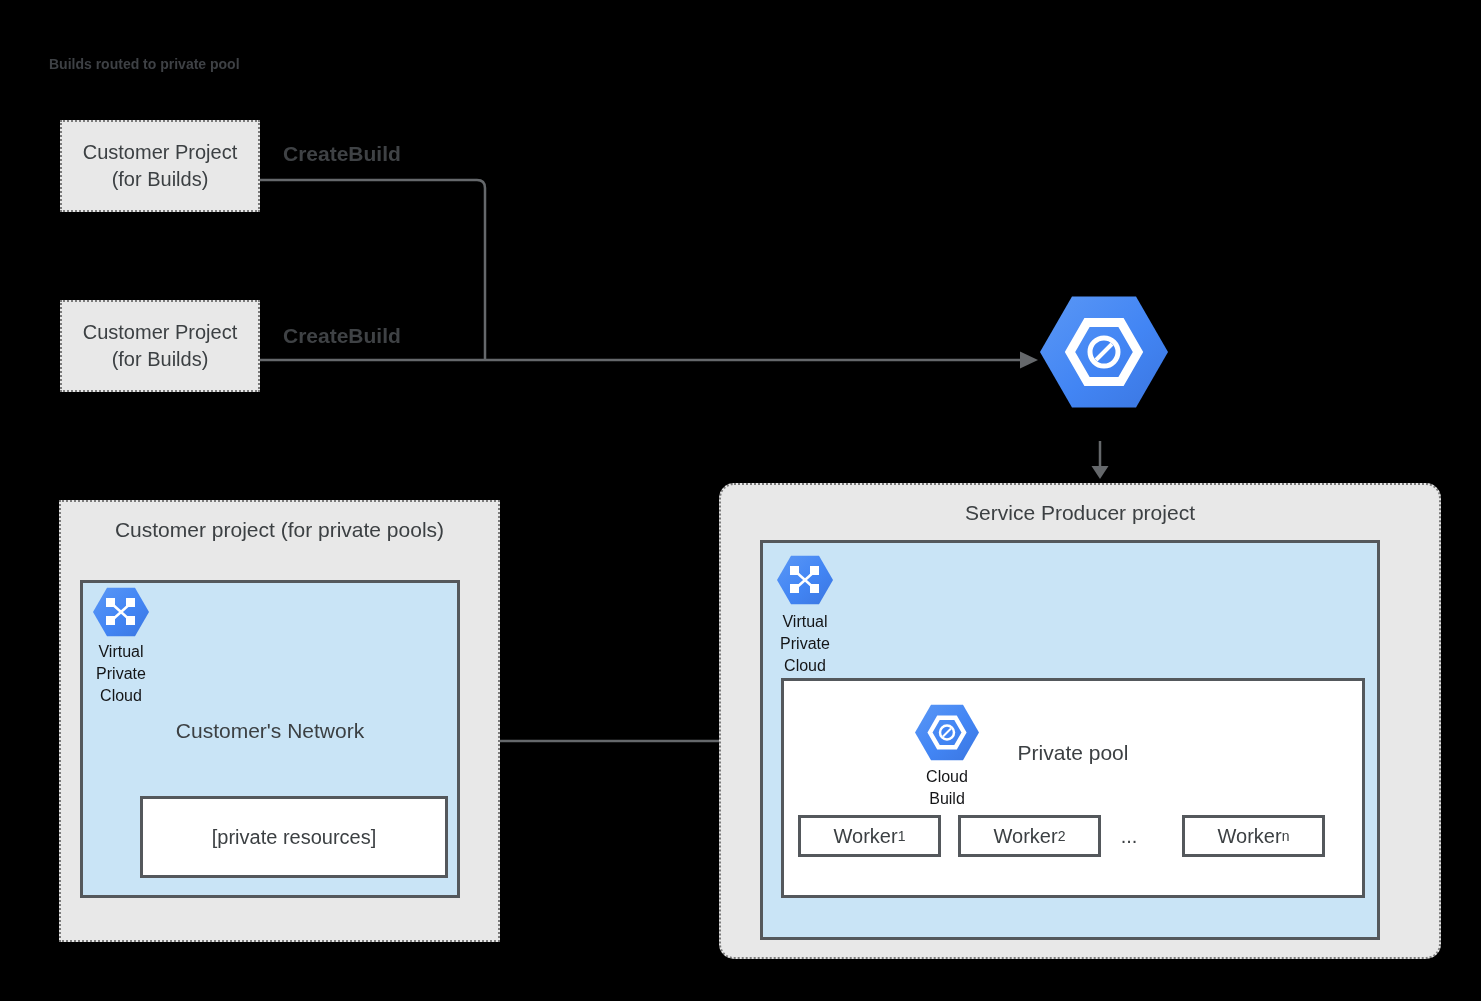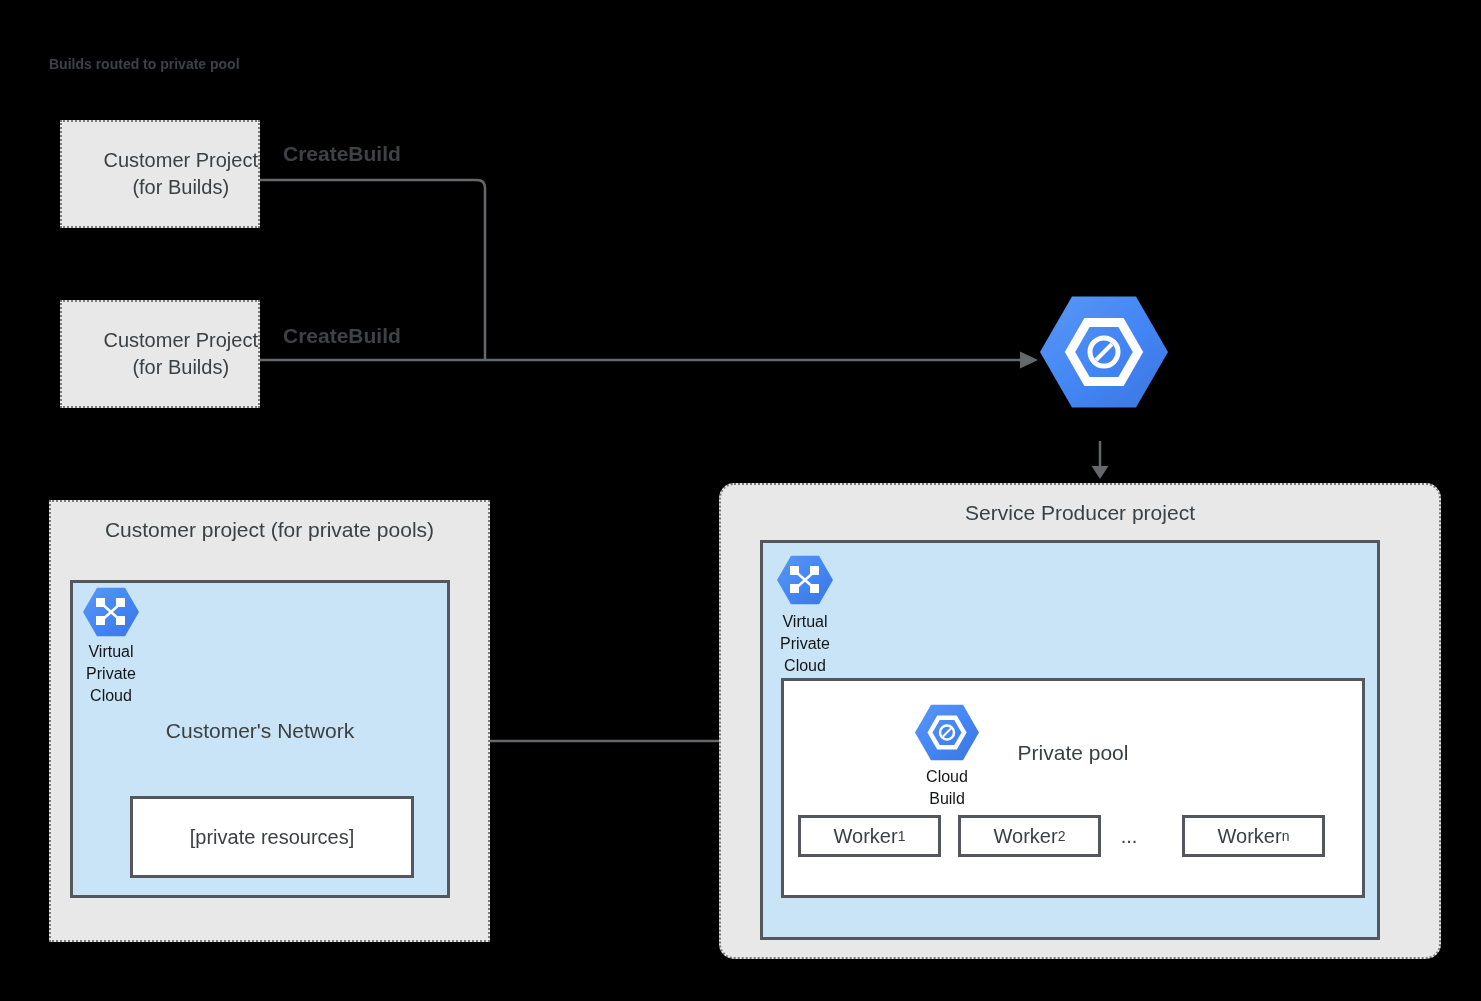--- a/index.html
+++ b/index.html
@@ -15,21 +15,21 @@
   }
   *{margin:0;padding:0;box-sizing:border-box;}
   body{background:#000;font-family:"Liberation Sans","DejaVu Sans",sans-serif;}
   .canvas{position:relative;width:1481px;height:1001px;background:var(--canvas-bg);overflow:hidden;}
   .abs{position:absolute;}
   .diagram-title{left:49px;top:56px;font-size:14px;font-weight:bold;color:var(--title-text);}
   .gray-box{background:var(--project-fill);border:2px dotted var(--project-border);}
   .blue-box{background:var(--network-fill);border:3px solid var(--solid-border);}
   .white-box{background:#ffffff;border:3px solid var(--solid-border);}
   .center-text{text-align:center;color:var(--box-text);}
-  .cust-build-box{left:60px;top:120px;width:200px;height:108px;display:flex;align-items:center;justify-content:flex-end;}
+  .cust-build-box{left:60px;top:120px;width:200px;height:92px;display:flex;align-items:center;justify-content:center;}
   .cust-build-box.second{top:300px;}
   .box-label{font-size:20px;line-height:27px;color:var(--box-text);text-align:center;}
   .cb-label{font-size:21px;color:#3f4245;font-weight:bold;}
   .proj-title{left:0;top:16px;width:100%;font-size:21px;}
   .net-label{left:0;width:100%;font-size:21px;}
   .icon-caption{font-size:16px;line-height:22px;color:#141517;text-align:center;}
   .worker{width:143px;height:42px;display:flex;align-items:center;justify-content:center;font-size:20px;color:var(--box-text);}
   .worker sub{font-size:14px;line-height:0;}
   .ellipsis{font-size:20px;color:var(--box-text);text-align:center;line-height:42px;}
   svg{display:block;}
@@ -126,39 +126,39 @@
         </div>
         <div class="abs ellipsis" style="left:310px;top:134px;width:70px;">...</div>
         <div class="abs white-box worker" style="left:398px;top:134px;">
           <span>Worker</span>
             <sub>n</sub>
         </div>
       </div>
     </div>
   </div>
 
-  <div class="abs gray-box" style="left:49px;top:500px;width:441px;height:442px;">
+  <div class="abs gray-box" style="left:59px;top:500px;width:441px;height:442px;">
     <div class="abs proj-title center-text">Customer project (for private pools)</div>
 
     <div class="abs blue-box" style="left:19px;top:78px;width:380px;height:318px;">
       <svg class="abs" style="left:10px;top:4px;" width="56" height="50" viewBox="0 0 56 50">
         <polygon points="0,25 14,0.8 42,0.8 56,25 42,49.2 14,49.2" fill="url(#hexg)"></polygon>
         <line x1="18" y1="16" x2="38" y2="34" stroke="#ffffff" stroke-width="2.5"></line>
         <line x1="38" y1="16" x2="18" y2="34" stroke="#ffffff" stroke-width="2.5"></line>
         <rect x="13" y="11" width="9" height="9" fill="#ffffff"></rect>
           <rect x="33" y="11" width="9" height="9" fill="#ffffff"></rect>
         <rect x="13" y="29" width="9" height="9" fill="#ffffff"></rect>
           <rect x="33" y="29" width="9" height="9" fill="#ffffff"></rect>
       </svg>
       <div class="abs icon-caption" style="left:-10px;top:58px;width:96px;">
         <div>Virtual</div>
         <div>Private</div>
         <div>Cloud</div>
       </div>
       <div class="abs net-label center-text" style="top:136px;">Customer's Network</div>
 
-      <div class="abs white-box" style="left:57px;top:213px;width:284px;height:82px;display:flex;align-items:center;justify-content:center;">
+      <div class="abs white-box" style="left:57px;top:213px;width:308px;height:82px;display:flex;align-items:center;justify-content:center;">
         <span style="font-size:20px;color:var(--box-text);">[private resources]</span>
       </div>
     </div>
   </div>
 
 </div>
 
 </body></html>

